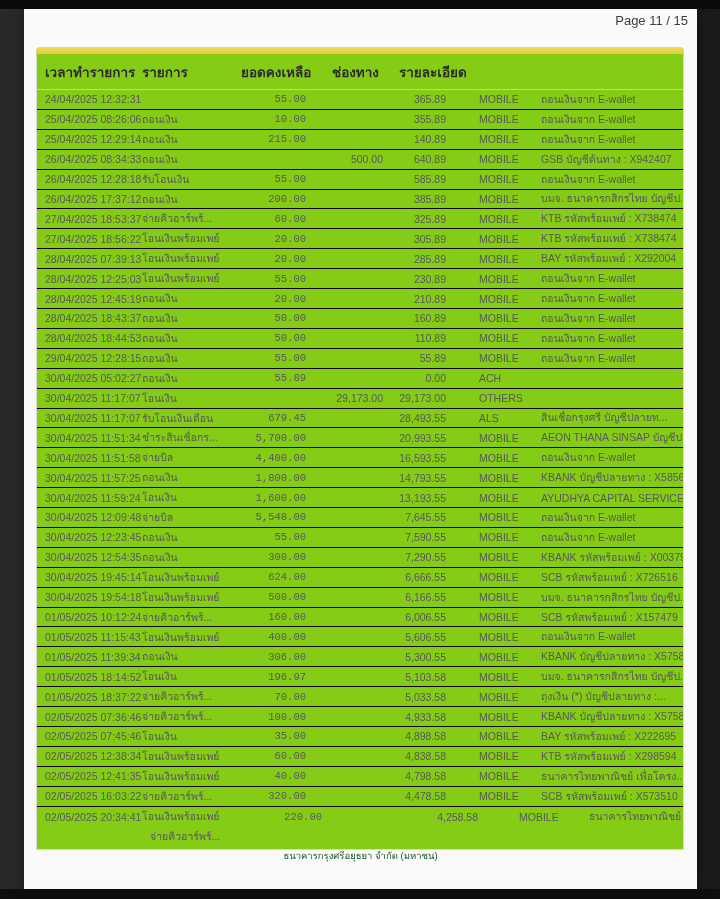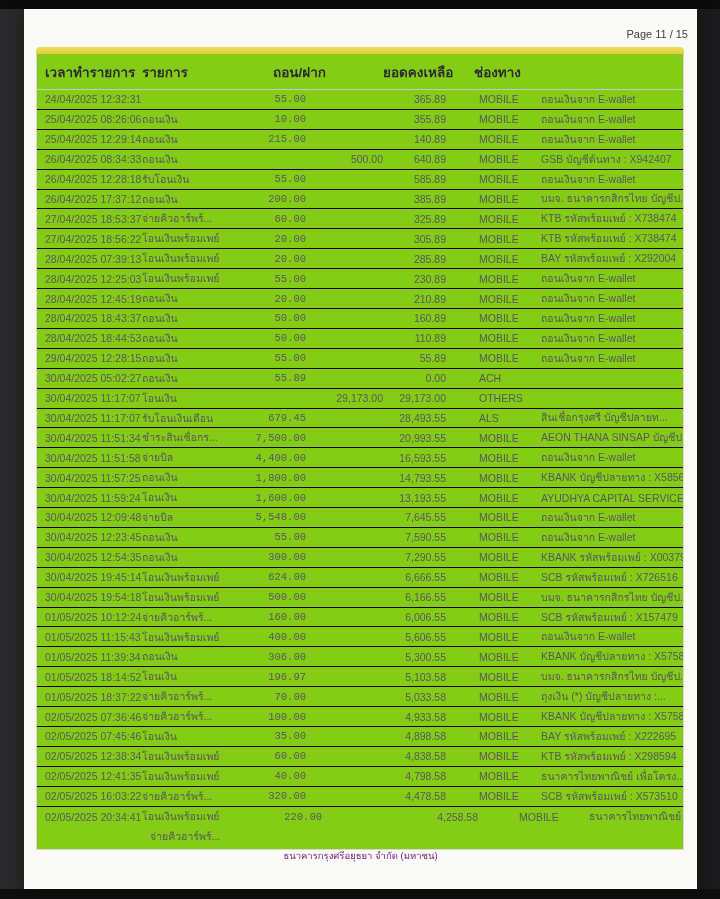--- a/index.html
+++ b/index.html
@@ -6,21 +6,21 @@
   html,body { width:720px; height:899px; overflow:hidden; background:#29292b;
     font-family:"Liberation Sans","DejaVu Sans",sans-serif; }
   .stage { position:relative; width:720px; height:899px; }
   .strip-top { position:absolute; left:0; top:0; width:720px; height:9px; background:#0b0b0b; }
   .strip-bottom { position:absolute; left:0; top:889px; width:720px; height:10px; background:#0e0e0e; }
   .strip-right { position:absolute; left:697px; top:9px; width:23px; height:880px; background:#1b1b1d; }
 
   .page { position:absolute; left:24px; top:9px; width:673px; height:880px;
     background:#fafaf9; box-shadow:0 0 14px rgba(0,0,0,.45); }
 
-  .page-label { position:absolute; top:19px; right:9px; font-size:11px; color:#3e3e40; }
+  .page-label { position:absolute; top:4px; right:9px; font-size:13px; color:#3e3e40; }
 
   .stmt-table { position:absolute; left:12px; top:38px; width:648px; height:782px; }
   .accent-bar { height:7px; background:linear-gradient(#eedd63,#e4cc38); border-radius:4px 4px 0 0; }
   .table-body { height:796px; border:1px solid #d9d9d9; border-top:none; background:#84cc16;
     display:flex; flex-direction:column; }
 
   .thead { display:flex; align-items:center; height:36px; border-bottom:1px solid #c9c9c9;
     font-weight:bold; font-size:13.5px; color:#2d2d2f; flex:0 0 auto; }
   .h-time { width:105px; padding-left:8px; }
   .h-desc { width:99px; }
@@ -35,21 +35,21 @@
   .trow:last-child { border-bottom:none;gap:8px; }
   .cell { overflow:hidden; }
   .c-time { width:105px; padding-left:8px; }
   .c-desc { width:99px;margin-top:40px; }
   .c-wd   { width:65px; text-align:right;font-family:Liberation Mono, monospace; }
   .c-dep  { width:77px; text-align:right; }
   .c-bal  { width:63px; text-align:right; }
   .c-ch   { width:95px; padding-left:33px; }
   .c-det  { flex:1; }
 
-  .footer { position:absolute; left:0; top:839px; width:673px; text-align:center; color:#701a75; }
+  .footer { position:absolute; left:0; top:839px; width:673px; text-align:center; color:#14532d; }
   .footer .f1 { font-size:9.5px; margin-bottom:7px; }
   .footer .f2 { font-size:9.5px; }
 </style>
 </head>
 <body>
 
 <div class="stage">
   <div class="strip-top"></div>
   <div class="strip-right"></div>
   <div class="strip-bottom"></div>
@@ -57,23 +57,23 @@
   <div class="page">
     <div class="page-label">Page 11 / 15</div>
 
     <div class="stmt-table">
       <div class="accent-bar"></div>
       <div class="table-body">
 
         <div class="thead">
           <div class="h-time">เวลาทำรายการ</div>
           <div class="h-desc">รายการ</div>
-          <div class="h-wd">ถอน/ฝาก</div>
           <div class="h-bal">ยอดคงเหลือ</div>
           <div class="h-ch">ช่องทาง</div>
+          <div class="h-det">รายละเอียด</div>
         </div>
 
         <div class="rows">
             <div class="trow">
               <div class="cell c-time">24/04/2025 12:32:31</div>
               <div class="cell c-desc">ถอนเงิน</div>
               <div class="cell c-wd">55.00</div>
               <div class="cell c-dep"></div>
               <div class="cell c-bal">365.89</div>
               <div class="cell c-ch">MOBILE</div>
@@ -219,21 +219,21 @@
               <div class="cell c-desc">ชำระสินเชื่อกร...</div>
               <div class="cell c-wd">679.45</div>
               <div class="cell c-dep"></div>
               <div class="cell c-bal">28,493.55</div>
               <div class="cell c-ch">ALS</div>
               <div class="cell c-det">สินเชื่อกรุงศรี บัญชีปลายท...</div>
             </div>
             <div class="trow">
               <div class="cell c-time">30/04/2025 11:51:34</div>
               <div class="cell c-desc">จ่ายบิล</div>
-              <div class="cell c-wd">7,500.00</div>
+              <div class="cell c-wd">5,700.00</div>
               <div class="cell c-dep"></div>
               <div class="cell c-bal">20,993.55</div>
               <div class="cell c-ch">MOBILE</div>
               <div class="cell c-det">AEON THANA SINSAP บัญชีปลา...</div>
             </div>
             <div class="trow">
               <div class="cell c-time">30/04/2025 11:51:58</div>
               <div class="cell c-desc">ถอนเงิน</div>
               <div class="cell c-wd">4,400.00</div>
               <div class="cell c-dep"></div>

